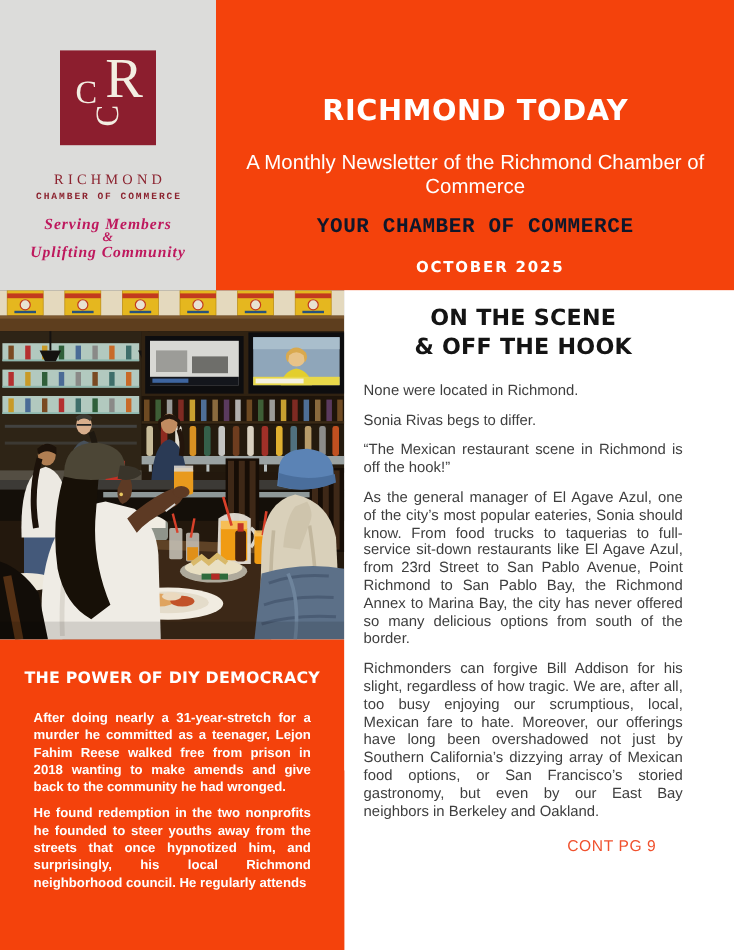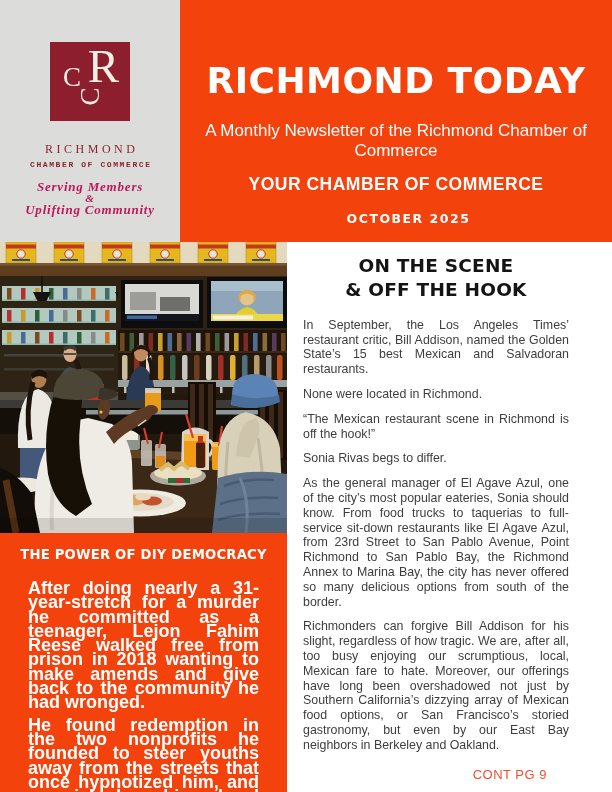--- a/index.html
+++ b/index.html
@@ -20,39 +20,39 @@
   .org-subname { position:absolute; top:160px; width:100%; text-align:center;
     font-family:Liberation Mono, monospace; font-weight:bold; font-size:8px;
     letter-spacing:1.6px; color:#8C2430; text-indent:1.6px; }
   .tagline { position:absolute; top:181px; width:100%; text-align:center;
     font-family:"Liberation Serif", serif; font-style:italic; font-weight:bold;
     font-size:13px; color:#be185d; line-height:11.5px; letter-spacing:0.8px; }
   .tagline .amp { font-size:11px; }
   
   .masthead { position:absolute; left:180px; top:0; width:432px; height:242px;
     background:#F4420C; color:#ffffff; text-align:center; }
-  .mast-title { padding-top:60px; font-family:"DejaVu Sans", sans-serif;
-    font-weight:bold; font-size:36px; letter-spacing:0.5px; }
+  .mast-title { padding-top:78px; font-family:"DejaVu Sans", sans-serif;
+    font-weight:bold; font-size:24px; letter-spacing:0.5px; }
   .mast-subtitle { margin-top:20px; font-size:17px; }
-  .mast-slogan { margin-top:13px; font-family:Liberation Sans, sans-serif;
-    font-weight:bold; font-size:17.5px; color:#ffffff; letter-spacing:0.5px;text-align:center; }
+  .mast-slogan { margin-top:13px; font-family:Liberation Mono, monospace;
+    font-weight:bold; font-size:17.5px; color:#0f172a; letter-spacing:0.5px;text-align:center; }
   .mast-issue { margin-top:16px; font-family:"DejaVu Sans", sans-serif;
     font-weight:bold; font-size:12.5px; letter-spacing:1.5px;padding-left:25px; }
   
   .photo { position:absolute; left:0; top:242px; width:287px; height:375px; }
   .photo svg { display:block; }
   .photo-caption { position:absolute; left:24px; bottom:5px; font-size:9.5px;
     color:#EAE6DE; text-shadow:0 1px 2px rgba(0,0,0,0.65); letter-spacing:0.3px; }
   
   .diy-box { position:absolute; left:0; top:533px; width:287px; height:259px;
     background:#F4420C; color:#ffffff; }
-  .diy-title { margin-top:14px; text-align:center; font-family:"DejaVu Sans", sans-serif;
+  .diy-title { margin-top:25px; text-align:center; font-family:"DejaVu Sans", sans-serif;
     font-weight:bold; font-size:13.2px; letter-spacing:0.2px; }
   .diy-body { margin:19px 28px 0 28px; }
-  .diy-body p { margin:0 0 8px 0; font-size:18px; font-weight:bold;
+  .diy-body p { margin:0 0 8px 0; font-size:11px; font-weight:bold;
     line-height:14.3px; text-align:justify; }
   
   .article { position:absolute; left:287px; top:242px; width:325px; height:400px; background:#ffffff; }
   .article-inner { margin:12px 43px 0 16px; }
   .article h2 { margin:0 0 15px 0; text-align:center; font-family:"DejaVu Sans", sans-serif;
     font-weight:bold; font-size:18.5px; line-height:1.32; color:#141414; letter-spacing:0.2px; }
   .article p { margin:0 0 10px 0; font-size:12.4px; line-height:14.8px;
     text-align:justify; color:#3E3E3E; }
   .cont { margin-top:14px; text-align:right; padding-right:22px; color:#F0512E;
     font-size:13px; letter-spacing:0.5px; }
@@ -359,23 +359,22 @@
     <div class="diy-title">THE POWER OF DIY DEMOCRACY</div>
     <div class="diy-body">
       <p>After doing nearly a 31-year-stretch for a murder he committed as a teenager, Lejon Fahim Reese walked free from prison in 2018 wanting to make amends and give back to the community he had wronged.</p>
       <p>He found redemption in the two nonprofits he founded to steer youths away from the streets that once hypnotized him, and surprisingly, his local Richmond neighborhood council. He regularly attends</p>
     </div>
   </div>
 
   <div class="article">
     <div class="article-inner">
       <h2><span>ON THE SCENE</span><br><span>&amp; OFF THE HOOK</span></h2>
-      <p>In September, the Los Angeles Times’ restaurant critic, Bill Addison, named the Golden State’s 15 best Mexican and Salvadoran restaurants.</p>
       <p>None were located in Richmond.</p>
+      <p>Sonia Rivas begs to differ.</p>
       <p>“The Mexican restaurant scene in Richmond is off the hook!”</p>
-      <p>Sonia Rivas begs to differ.</p>
       <p>As the general manager of El Agave Azul, one of the city’s most popular eateries, Sonia should know. From food trucks to taquerias to full-service sit-down restaurants like El Agave Azul, from 23rd Street to San Pablo Avenue, Point Richmond to San Pablo Bay, the Richmond Annex to Marina Bay, the city has never offered so many delicious options from south of the border.</p>
       <p>Richmonders can forgive Bill Addison for his slight, regardless of how tragic. We are, after all, too busy enjoying our scrumptious, local, Mexican fare to hate. Moreover, our offerings have long been overshadowed not just by Southern California’s dizzying array of Mexican food options, or San Francisco’s storied gastronomy, but even by our East Bay neighbors in Berkeley and Oakland.</p>
       <div class="cont">CONT PG 9</div>
     </div>
   </div>
 
 </div>
 
 </body></html>

